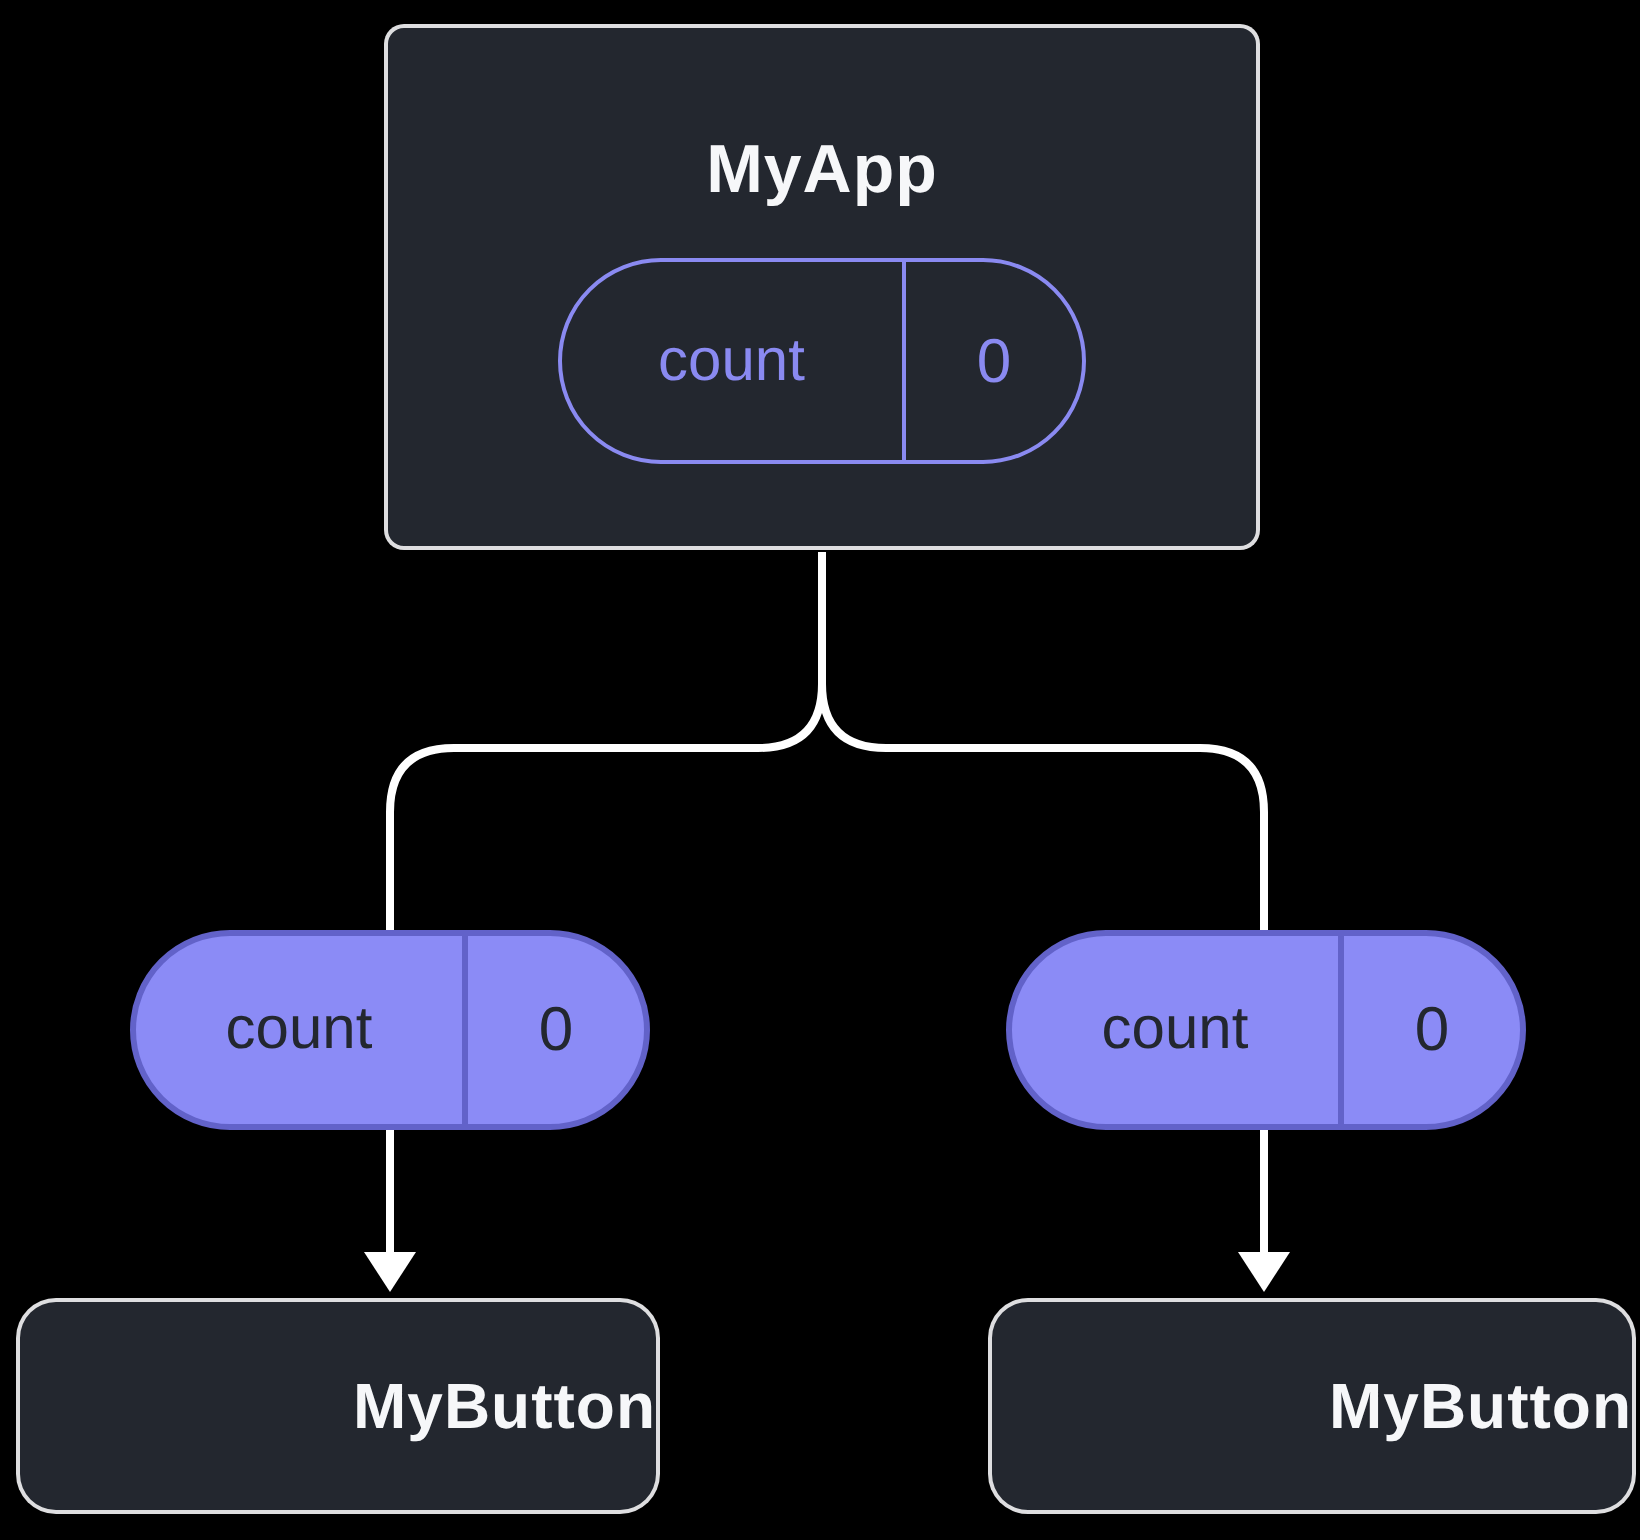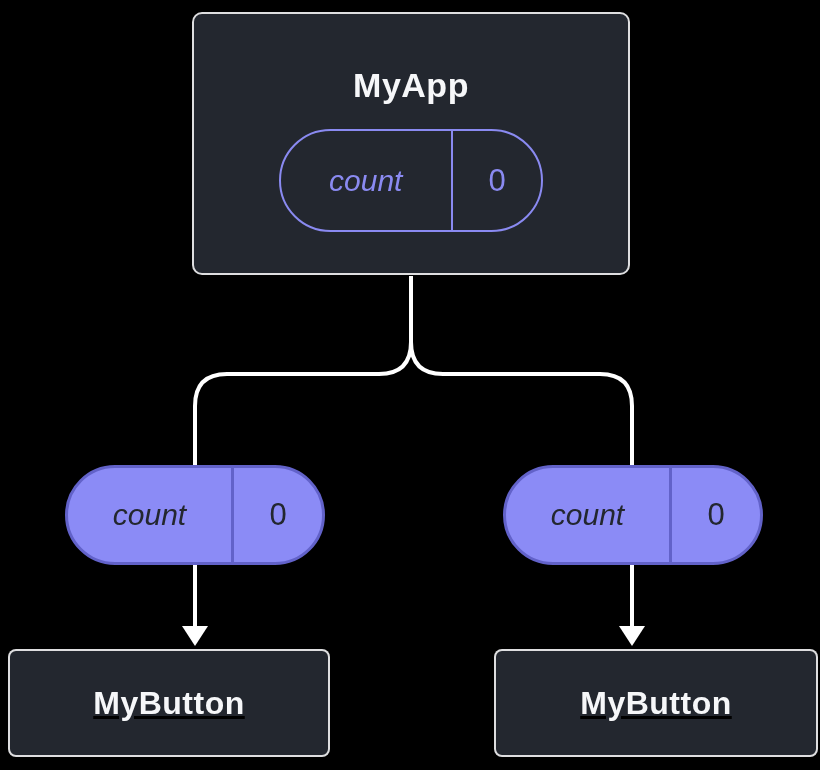--- a/index.html
+++ b/index.html
@@ -46,36 +46,35 @@
     width: 260px; height: 100px;
     background: #8b8bf6;
     border: 3px solid #6262c9;
     border-radius: 60px;
     color: #23272f;
   }
   .pill-key {
     flex: 1;
     display: flex; align-items: center; justify-content: center;
     font-size: 30px;
-    font-style: italic;
   }
   .pill-value {
     width: 88px;
     display: flex; align-items: center; justify-content: center;
     font-size: 31px;
   }
   .pill-divider { width: 2.5px; background: #8a8af1; }
   .filled .pill-divider { width: 3px; background: #6262c9; }
 
   .pill-left  { left: 65px;  top: 465px; }
   .pill-right { left: 503px; top: 465px; }
 
   .child {
-    border-radius: 8px;
-    display: flex; align-items: center; justify-content: center; text-decoration: underline;
+    border-radius: 20px;
+    display: flex; align-items: center; justify-content: flex-end;
   }
   .child .node-title { font-size: 32px; margin: 0; }
   .child-left  { left: 8px;   top: 649px; width: 322px; height: 108px; }
   .child-right { left: 494px; top: 649px; width: 324px; height: 108px; }
 </style>
 </head>
 <body>
 
 <div class="canvas">
 

